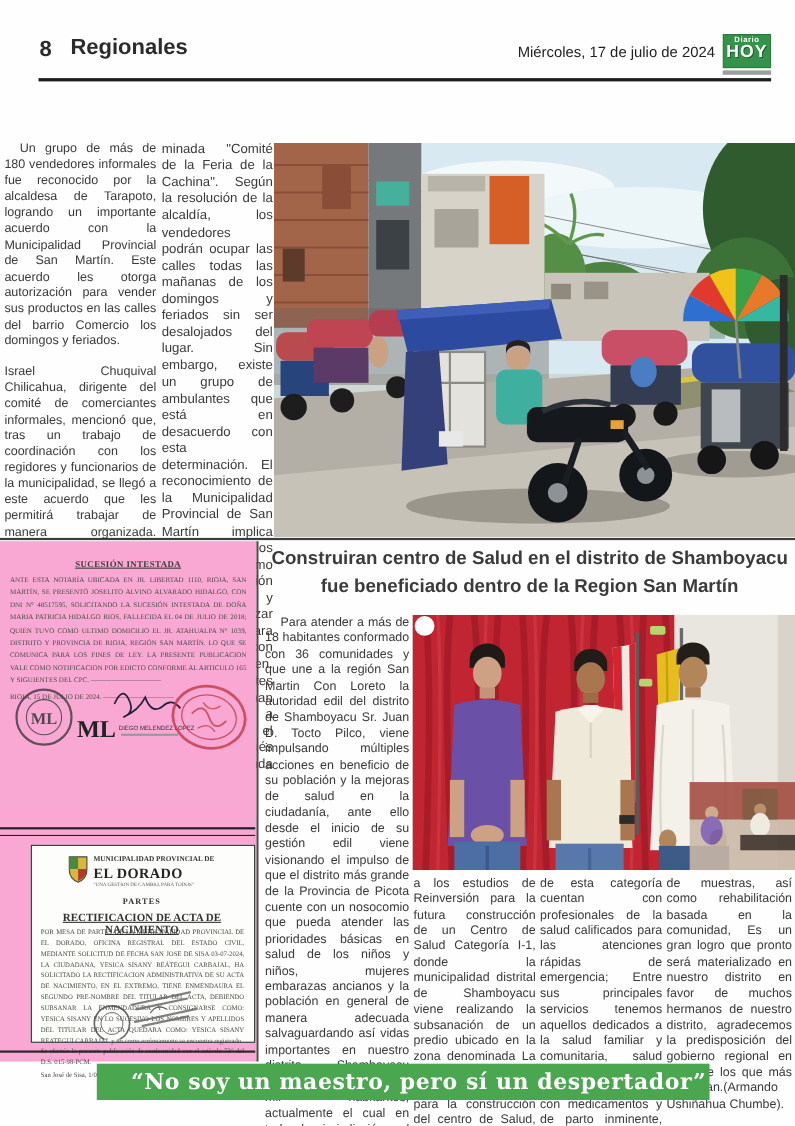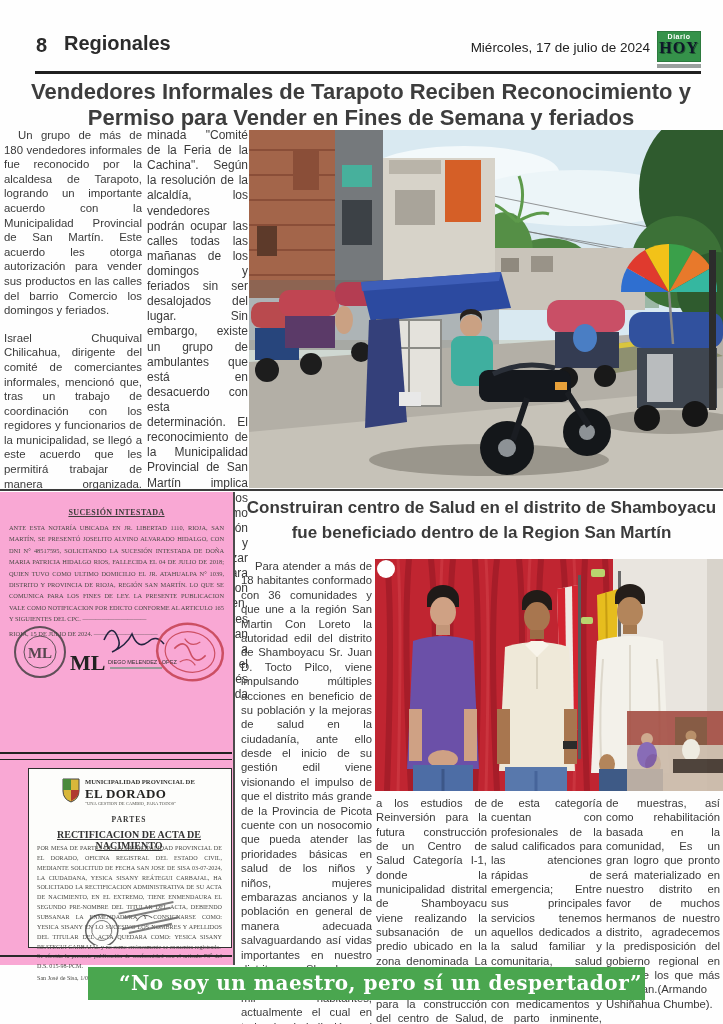--- a/index.html
+++ b/index.html
@@ -7,21 +7,21 @@
         font-family:"Liberation Sans",sans-serif;color:#3a3a3a;}
   .abs{position:absolute;}
 
   
   .page-num{left:36px;top:34px;font-size:20px;font-weight:bold;color:#2b2b2b;}
   .section-title{left:64px;top:32px;font-size:20px;font-weight:bold;color:#2b2b2b;text-align:right;}
   .date{left:430px;top:40px;width:220px;text-align:right;font-size:13.5px;color:#222;}
   .logo{left:657px;top:31px;width:44px;height:31px;background:#35924a;text-align:center;
         box-shadow:0 0 0 1px #2c7a3e inset;}
   .logo-top{display:block;font-size:7px;font-weight:bold;color:#fff;margin-top:2px;letter-spacing:.5px;}
-  .logo-main{display:block;font-size:16px;font-weight:bold;color:#0f172a;font-family:Liberation Serif, serif;
+  .logo-main{display:block;font-size:16px;font-weight:bold;color:#ffffff;font-family:Liberation Sans, sans-serif;
              letter-spacing:1px;line-height:16px;text-shadow:1px 1px 0 #1d5c2e;}
   .logo-stripe{left:657px;top:64px;width:44px;height:4px;background:#9aa09e;}
   .header-rule{left:35px;top:71px;width:666px;height:3px;background:#1f1f1f;}
 
   
   .headline1{left:18px;top:79px;width:686px;text-align:center;font-size:22px;font-weight:bold;
              color:#3d3d3d;line-height:1.2;}
 
   
   .a1col1{left:4px;top:128px;width:138px;font-size:11.4px;line-height:1.28;text-align:justify;}
@@ -83,21 +83,20 @@
   <div class="abs page-num">8</div>
   <div class="abs section-title">Regionales</div>
   <div class="abs date">Miércoles, 17 de julio de 2024</div>
   <div class="abs logo">
     <span class="logo-top">Diario</span>
     <span class="logo-main">HOY</span>
   </div>
   <div class="abs logo-stripe"></div>
   <div class="abs header-rule"></div>
 
-  <div class="abs headline1">Vendedores Informales de Tarapoto Reciben Reconocimiento y Permiso para Vender en Fines de Semana y feriados</div>
   <div class="abs a1col1">
     <p class="p1">Un grupo de más de 180 vendedores informales fue reconocido por la alcaldesa de Tarapoto, logrando un importante acuerdo con la Municipalidad Provincial de San Martín. Este acuerdo les otorga autorización para vender sus productos en las calles del barrio Comercio los domingos y feriados.</p>
     <p class="p2">Israel Chuquival Chilicahua, dirigente del comité de comerciantes informales, mencionó que, tras un trabajo de coordinación con los regidores y funcionarios de la municipalidad, se llegó a este acuerdo que les permitirá trabajar de manera organizada. Además, indicó que el comité de vendedores ambulantes ha evolucionado en una organización más estructurada, ahora deno-</p>
   </div>
   <div class="abs a1col2">minada "Comité de la Feria de la Cachina". Según la resolución de la alcaldía, los vendedores podrán ocupar las calles todas las mañanas de los domingos y feriados sin ser desalojados del lugar. Sin embargo, existe un grupo de ambulantes que está en desacuerdo con esta determinación. El reconocimiento de la Municipalidad Provincial de San Martín implica reconocer a los vendedores como una organización formal y permitirles utilizar dos cuadras para trabajar con seguridad y orden. Los comerciantes se han comprometido a dejar limpio el espacio después de cada jornada de la feria.</div>
 
   <div class="abs photo1">
     <svg width="474" height="358" viewBox="0 0 474 358" preserveAspectRatio="none">
       <rect width="474" height="210" fill="#d9e9f1"></rect>
       <ellipse cx="215" cy="42" rx="95" ry="26" fill="#f3f9fb"></ellipse>

